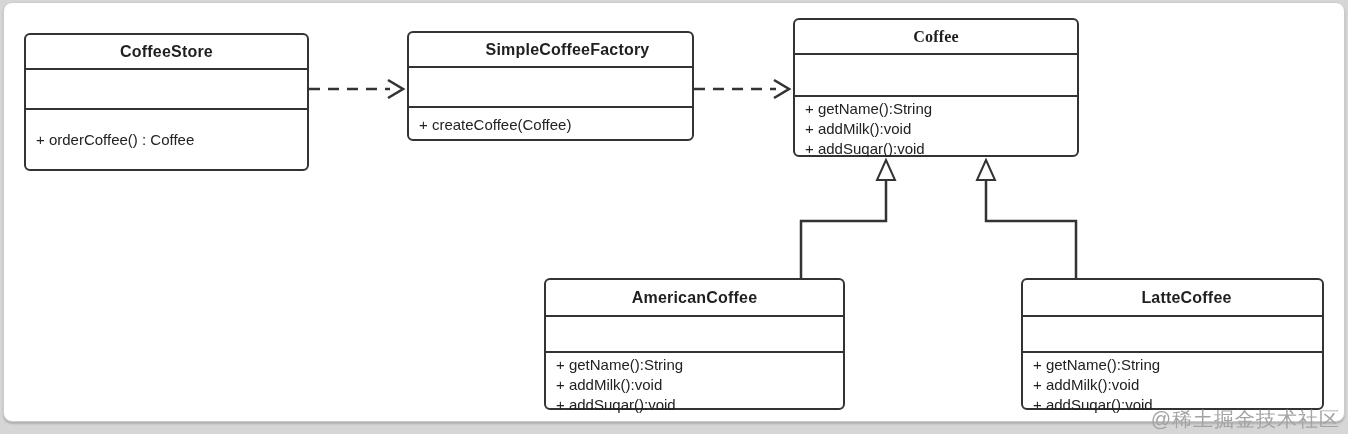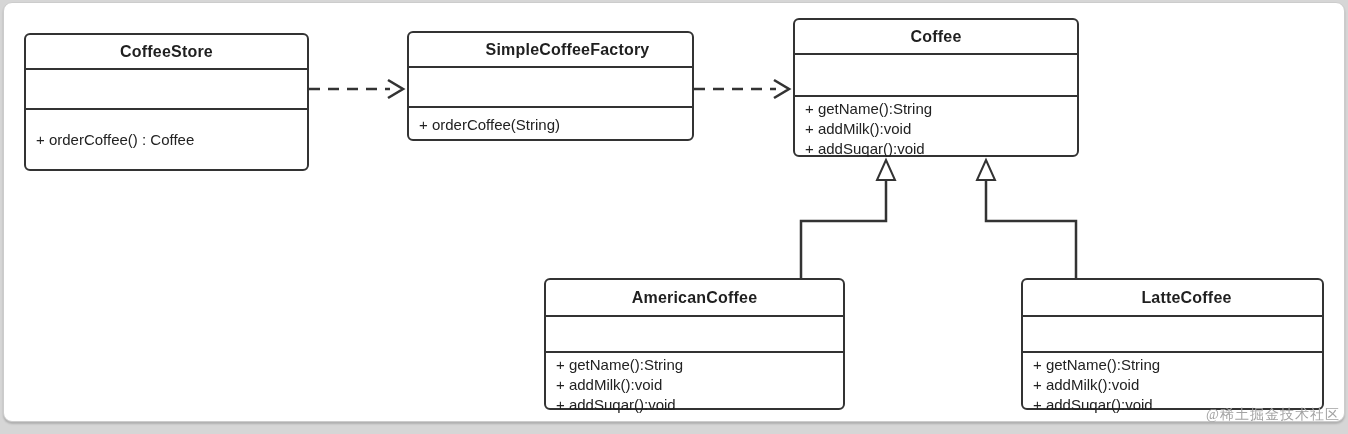--- a/index.html
+++ b/index.html
@@ -44,37 +44,37 @@
   
   #box-coffeestore{left:20px;top:30px;width:285px;height:138px;}
   #box-coffeestore .uml-title{height:33px;}
   #box-coffeestore .uml-attrs{height:38px;}
 
   #box-factory{left:403px;top:28px;width:287px;height:110px;}
   #box-factory .uml-title{height:33px;margin-left:34px;}
   #box-factory .uml-attrs{height:38px;}
 
   #box-coffee{left:789px;top:15px;width:286px;height:139px;}
-  #box-coffee .uml-title{height:33px;}
+  #box-coffee .uml-title{height:33px;font-family:Liberation Serif, serif;}
   #box-coffee .uml-attrs{height:40px;}
 
   #box-american{left:540px;top:275px;width:301px;height:132px;}
   #box-american .uml-title{height:35px;}
   #box-american .uml-attrs{height:34px;}
 
   #box-latte{left:1017px;top:275px;width:303px;height:132px;}
   #box-latte .uml-title{height:35px;padding-left:28px;}
   #box-latte .uml-attrs{height:34px;}
 
   svg.wires{position:absolute;left:0;top:0;pointer-events:none;}
 
   .watermark{
     position:absolute;right:8px;top:406px;
-    font-family:Liberation Serif, serif;
-    font-size:14px;color:#a3a3a3;letter-spacing:1px;
+    font-family:Liberation Sans, sans-serif;
+    font-size:20px;color:#a3a3a3;letter-spacing:1px;
   }
 </style>
 </head>
 <body>
 
 <div class="canvas">
 
   <svg class="wires" width="1348" height="420" viewBox="0 0 1348 420">
 
     <g stroke="#333333" stroke-width="2.6" fill="none">
@@ -103,21 +103,21 @@
     <div class="uml-attrs"></div>
     <div class="uml-methods">
       <div class="method-line">+ orderCoffee() : Coffee</div>
     </div>
   </div>
 
   <div class="uml-class single" id="box-factory">
     <div class="uml-title">SimpleCoffeeFactory</div>
     <div class="uml-attrs"></div>
     <div class="uml-methods">
-      <div class="method-line">+ orderCoffee(String)</div>
+      <div class="method-line">+ createCoffee(Coffee)</div>
     </div>
   </div>
 
   <div class="uml-class" id="box-coffee">
     <div class="uml-title">Coffee</div>
     <div class="uml-attrs"></div>
     <div class="uml-methods">
       <div class="method-line">+ getName():String</div>
       <div class="method-line">+ addMilk():void</div>
       <div class="method-line">+ addSuqar():void</div>

